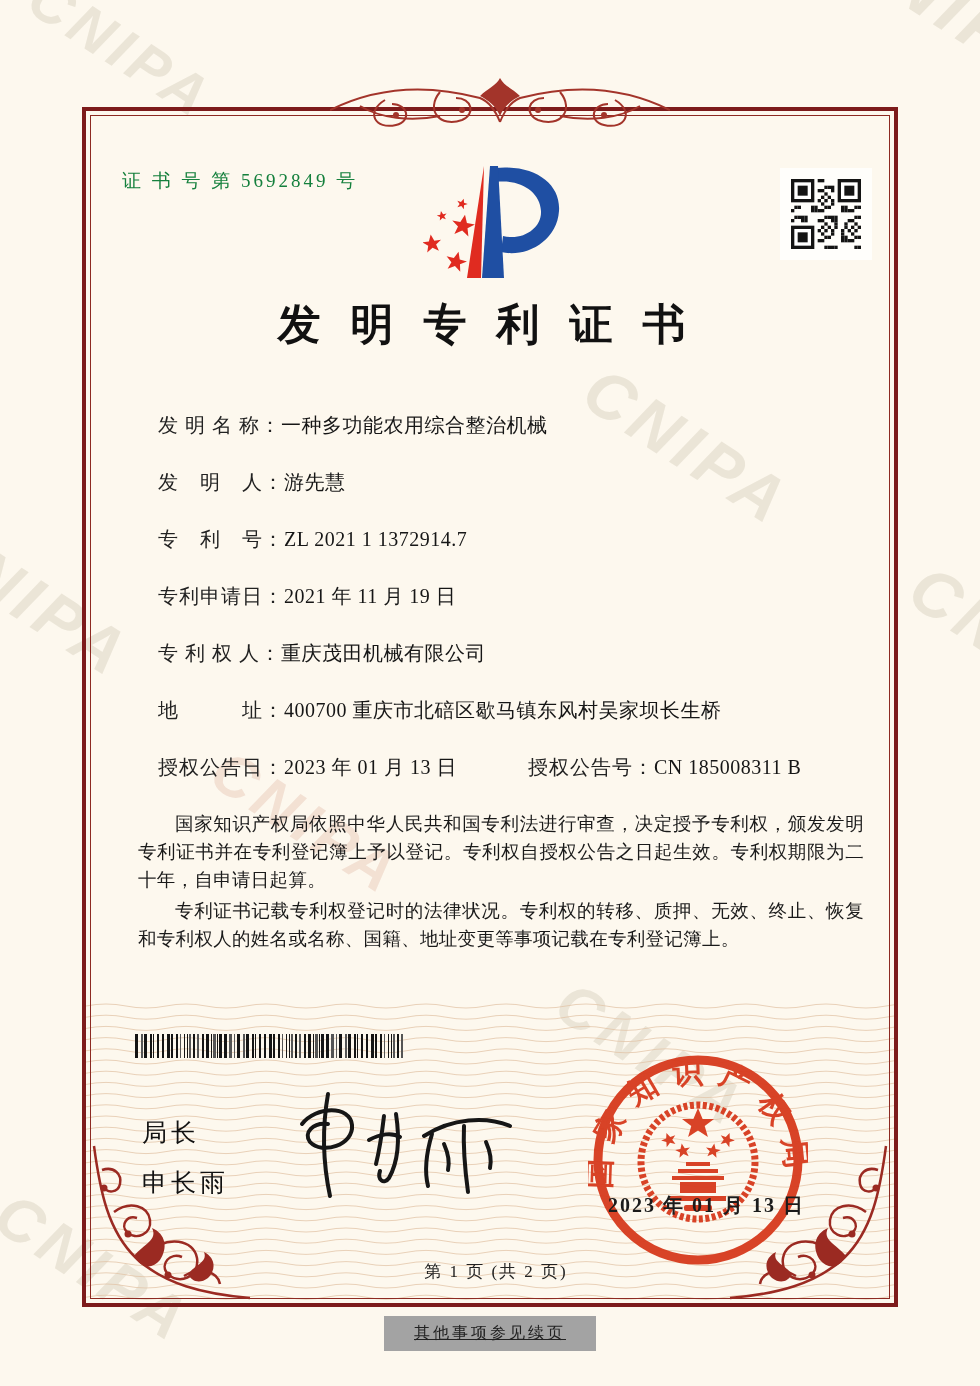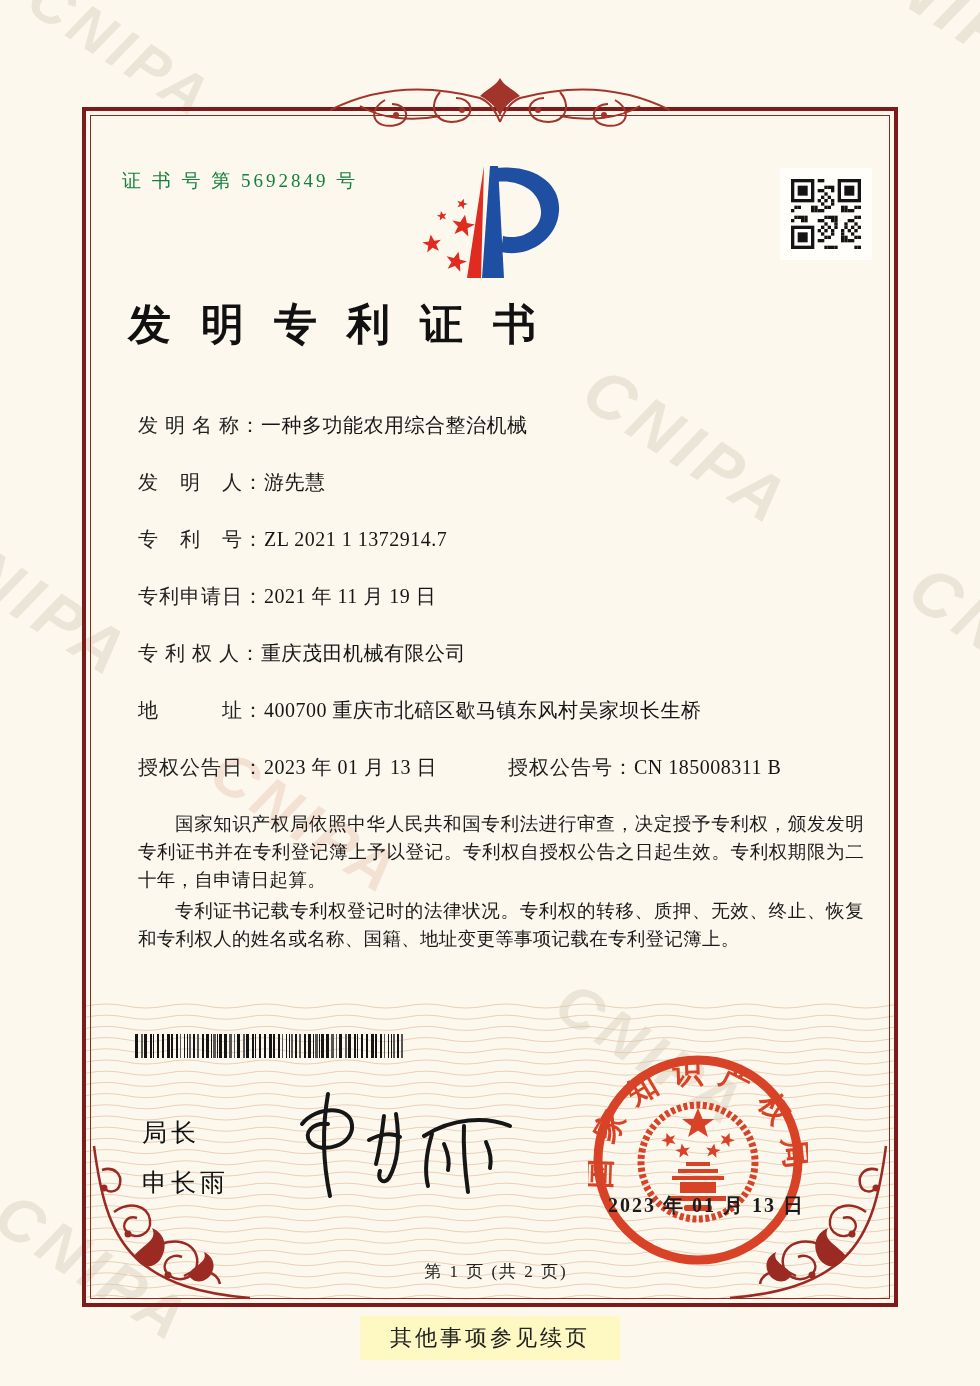--- a/index.html
+++ b/index.html
@@ -32,27 +32,27 @@
   }
   
   #waves-wrap{left:86px;top:1000px;width:808px;height:303px;overflow:hidden;}
   
   .cert-no{
     left:122px;top:168px;font-size:19px;letter-spacing:3px;color:#15803d;
   }
   .qr-box{left:780px;top:168px;width:92px;height:92px;background:#fffefb;}
   .qr-box svg{position:absolute;left:11px;top:11px;}
   .title{
-    left:90px;top:296px;width:800px;
-    font-size:43px;font-weight:bold;letter-spacing:30px;padding-left:38px;
+    left:90px;top:296px;width:800px;text-align:center;
+    font-size:43px;font-weight:bold;letter-spacing:30px;padding-left:13px;
     box-sizing:border-box;color:#111;
   }
   
   .fields{left:138px;top:412px;width:700px;}
-  .frow{height:57px;font-size:20px;line-height:26px;white-space:nowrap;position:relative;}
+  .frow{height:57px;font-size:20px;line-height:26px;white-space:nowrap;position:relative;margin-left:20px;}
   .flabel{display:inline-block;letter-spacing:1px;color:#222;}
   .fvalue{color:#161616;letter-spacing:0.5px;}
   .grant-no{position:absolute;left:370px;top:0;}
   
   .paras{left:128px;top:810px;width:726px;font-size:18.5px;line-height:28px;
     text-align:justify;letter-spacing:0.3px;color:#1a1a1a;margin-left:10px;}
   .paras p{margin:0 0 3px 0;text-indent:2em;}
   
   .barcode{left:135px;top:1034px;width:272px;height:24px;}
   
@@ -63,22 +63,23 @@
   .seal{left:588px;top:1050px;}
   .seal-date{
     left:608px;top:1192px;font-size:20px;letter-spacing:2px;color:#1b1b1b;
     font-weight:bold;white-space:nowrap;
   }
   
   .page-footer{left:96px;top:1260px;width:800px;text-align:center;
     font-size:17px;letter-spacing:2px;color:#222;}
   .cont-note{
     left:50%;top:1316px;transform:translateX(-50%);
-    background:#fef9c3;padding:7px 30px;font-size:22px;letter-spacing:3px;color:#222;
+    background:#a3a3a3;padding:7px 30px;font-size:16px;letter-spacing:3px;color:#222;
     white-space:nowrap;
+    text-decoration:underline;
   }
   .ornament{pointer-events:none;}
 </style>
 </head>
 <body>
 
 <div class="wm" style="left:18px;top:14px;font-size:58px;">CNIPA</div>
 <div class="wm" style="left:828px;top:-34px;font-size:72px;">CNIPA</div>
 <div class="wm" style="left:572px;top:408px;font-size:66px;">CNIPA</div>
 <div class="wm" style="left:-88px;top:560px;font-size:66px;">CNIPA</div>

